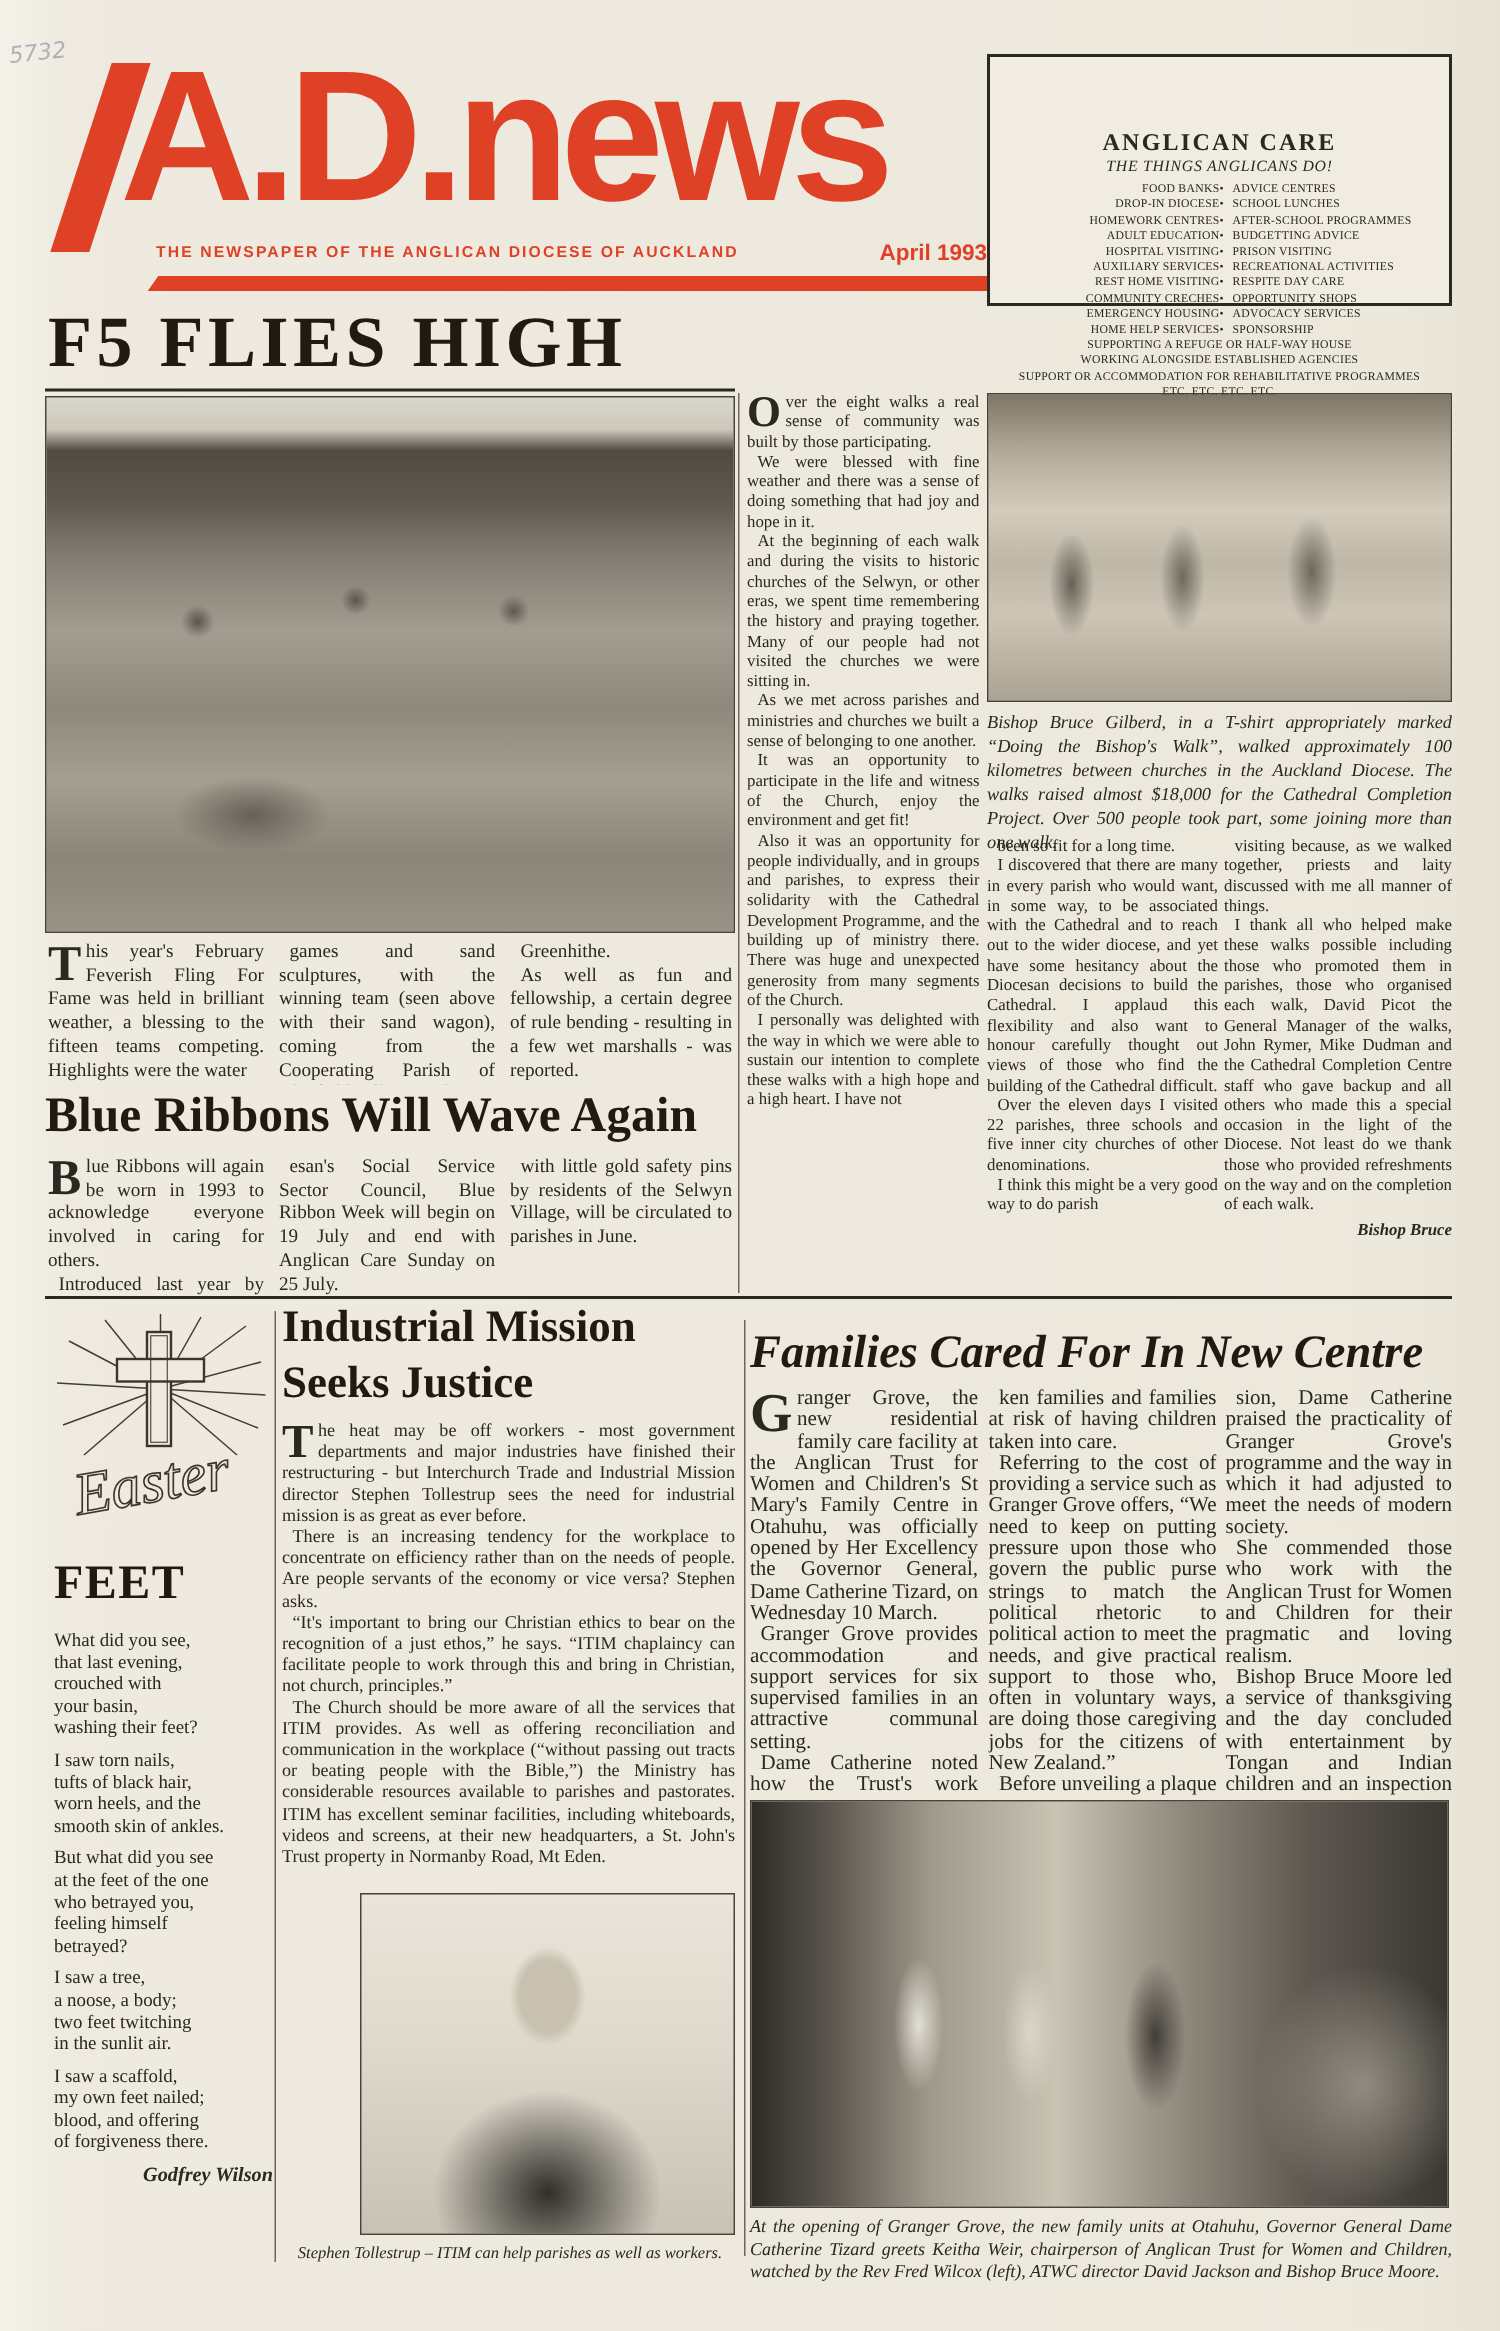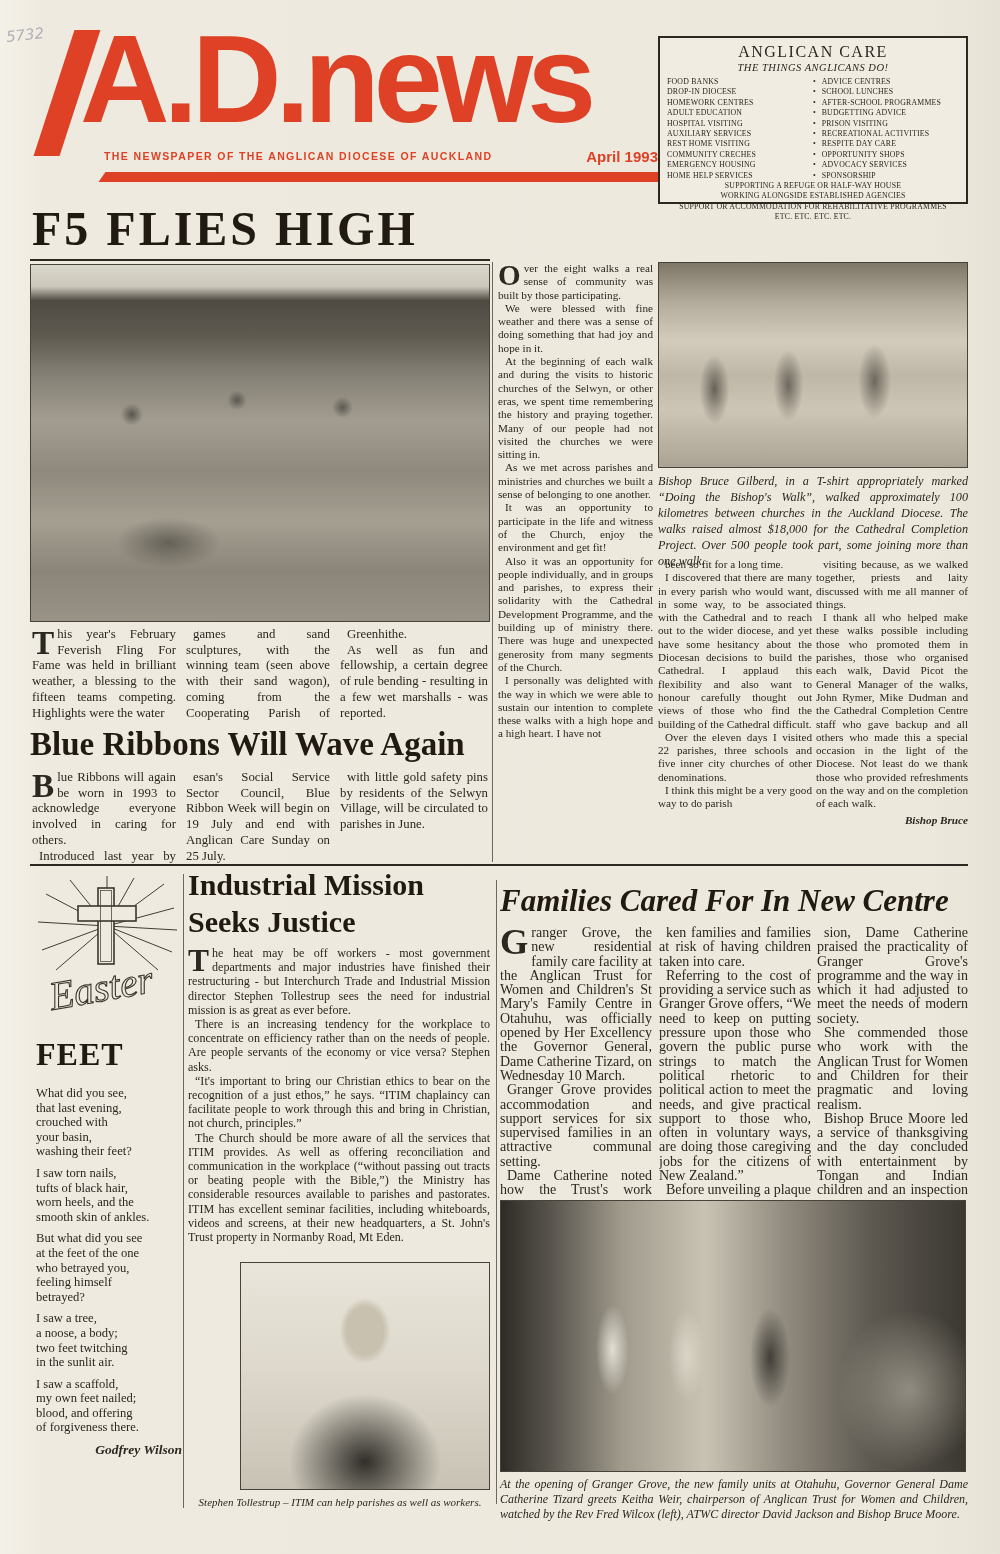--- a/index.html
+++ b/index.html
@@ -18,25 +18,25 @@
     font-size:124px; line-height:118px; letter-spacing:-6px; white-space:nowrap;
   }
   .logo-tag { color:#df4126; font-family:"Liberation Sans", sans-serif; font-weight:700;
     font-size:10.5px; letter-spacing:1.4px; white-space:nowrap; }
   .logo-date { color:#df4126; font-family:"Liberation Sans", sans-serif; font-weight:700;
     font-size:15px; }
   .logo-bar { background:#df4126; transform:skewX(-35deg); }
 
   
   .care-box { border:2px solid #2b2721; background:#f0ece1; padding:5px 6px 3px 6px; box-sizing:border-box; text-align:center; }
-  .care-title { font-weight:400; font-size:16px; letter-spacing:1.5px; }
+  .care-title { font-weight:700; font-size:16px; letter-spacing:1.5px;margin-top:44px; }
   .care-sub { font-style:italic; font-size:10.5px; margin-top:1px; letter-spacing:.5px; }
   .care-cols { display:flex; justify-content:center; margin-top:4px; }
   .care-col { font-size:7.8px; line-height:10.4px; letter-spacing:.2px; }
-  .care-col.left { text-align:left; width:146px; }
+  .care-col.left { text-align:right; width:146px; }
   .care-col.right{ text-align:left; width:146px; }
   .care-col.right p::before { content:"•   "; letter-spacing:2px; }
   .care-col p { margin:0; }
   .care-foot { font-size:7.8px; line-height:10.4px; letter-spacing:.2px; }
   .care-foot p { margin:0; }
 
   
   .headline { font-weight:700; color:#201a13; }
   .hl-f5 { font-size:48px; letter-spacing:3px; line-height:50px; }
   .hl-bishop { font-size:36px; line-height:40px; letter-spacing:.5px; }
@@ -102,21 +102,21 @@
   .poem p { margin:0 0 7px 0; white-space:pre-line; }
   .easter-svg { display:block; }
 </style>
 </head>
 <body>
 
 <div class="page">
 
   <div class="abs pencil" style="left:6px; top:26px;">5732</div>
 
-  <div class="abs" style="left:58px; top:20px; width:600px; height:170px;">
+  <div class="abs" style="left:58px; top:32px; width:600px; height:170px;">
     <div class="abs logo-slash" style="left:-4px; top:10px; width:26px; height:126px;"></div>
     <div class="abs logo-text" style="left:22px; top:0px;">A.D.news</div>
     <div class="abs logo-tag" style="left:46px; top:130px;">THE NEWSPAPER OF THE ANGLICAN DIOCESE OF AUCKLAND</div>
     <div class="abs logo-date" style="right:0px; top:128px;">April 1993</div>
     <div class="abs logo-bar" style="left:44px; top:152px; width:572px; height:10px;"></div>
   </div>
 
   <div class="abs care-box" style="left:658px; top:36px; width:310px; height:168px;">
     <div class="care-title">ANGLICAN CARE</div>
     <div class="care-sub">THE THINGS ANGLICANS DO!</div>

